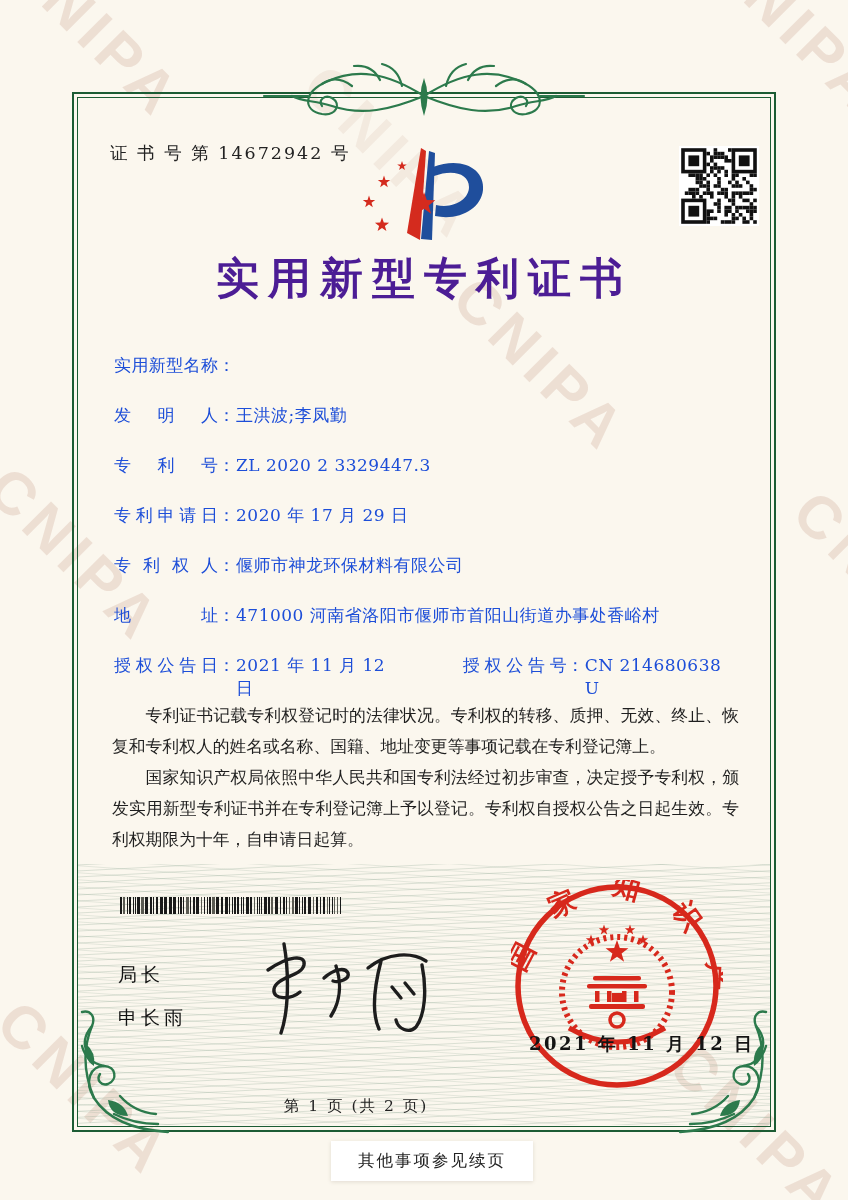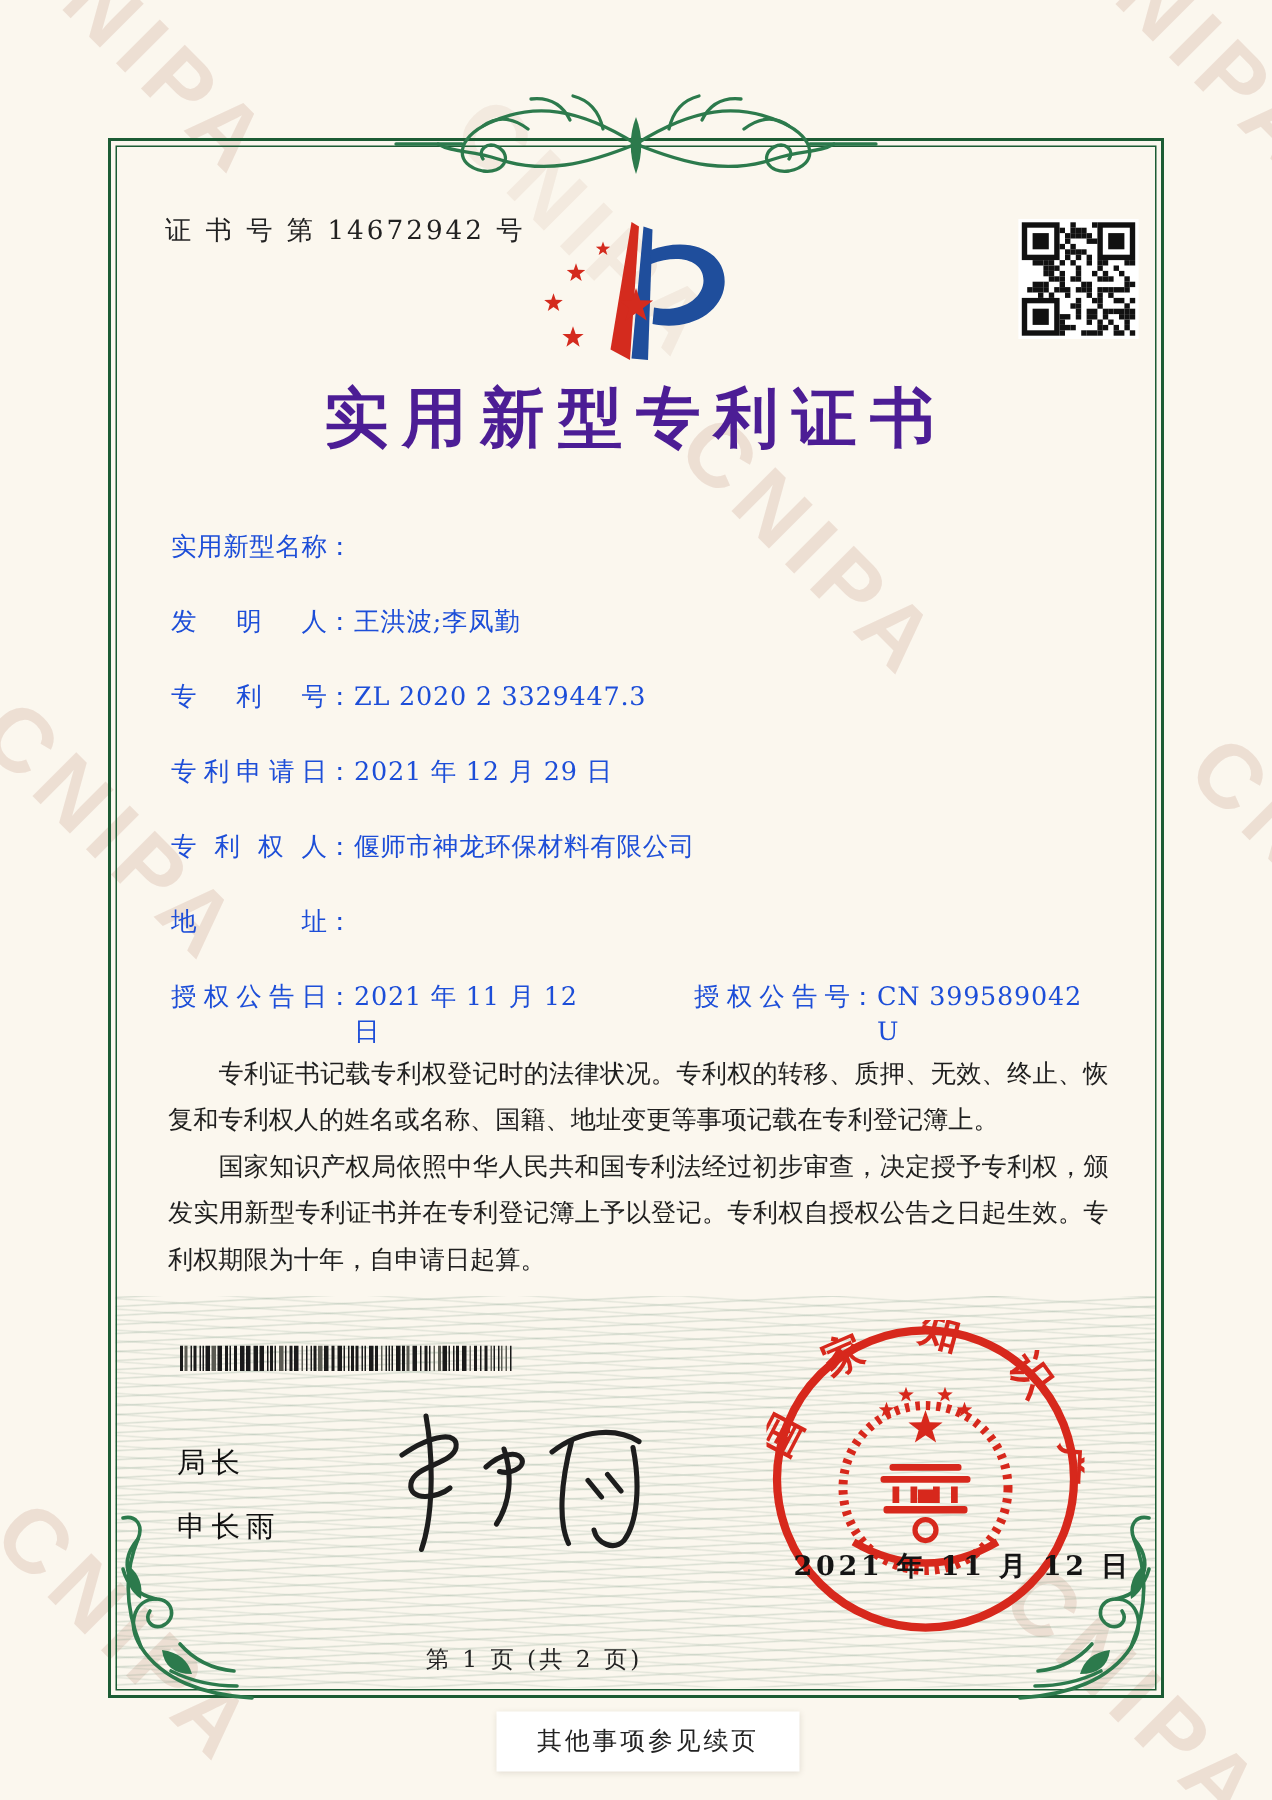--- a/index.html
+++ b/index.html
@@ -295,39 +295,40 @@
       <span class="val">王洪波;李凤勤</span>
     </div>
     <div class="field-row">
       <span class="lbl">专利号</span>
         <span class="colon">：</span>
       <span class="val">ZL 2020 2 3329447.3</span>
     </div>
     <div class="field-row">
       <span class="lbl">专利申请日</span>
         <span class="colon">：</span>
-      <span class="val">2021 年 12 月 29 日</span>
+      <span class="val">2020 年 17 月 29 日</span>
     </div>
     <div class="field-row">
       <span class="lbl">专利权人</span>
         <span class="colon">：</span>
       <span class="val">偃师市神龙环保材料有限公司</span>
     </div>
     <div class="field-row">
       <span class="lbl">地址</span>
         <span class="colon">：</span>
+      <span class="val">471000 河南省洛阳市偃师市首阳山街道办事处香峪村</span>
     </div>
     <div class="field-row">
       <span class="lbl">授权公告日</span>
         <span class="colon">：</span>
       <span class="val">2021 年 11 月 12 日</span>
       <span class="pair2">
         <span class="lbl">授权公告号</span>
           <span class="colon">：</span>
-        <span class="val">CN 399589042 U</span>
+        <span class="val">CN 214680638 U</span>
       </span>
     </div>
   </div>
 
   <div id="body-text">
     <p>专利证书记载专利权登记时的法律状况。专利权的转移、质押、无效、终止、恢复和专利权人的姓名或名称、国籍、地址变更等事项记载在专利登记簿上。</p>
     <p>国家知识产权局依照中华人民共和国专利法经过初步审查，决定授予专利权，颁发实用新型专利证书并在专利登记簿上予以登记。专利权自授权公告之日起生效。专利权期限为十年，自申请日起算。</p>
   </div>
 
   <svg id="barcode" width="228" height="17">

